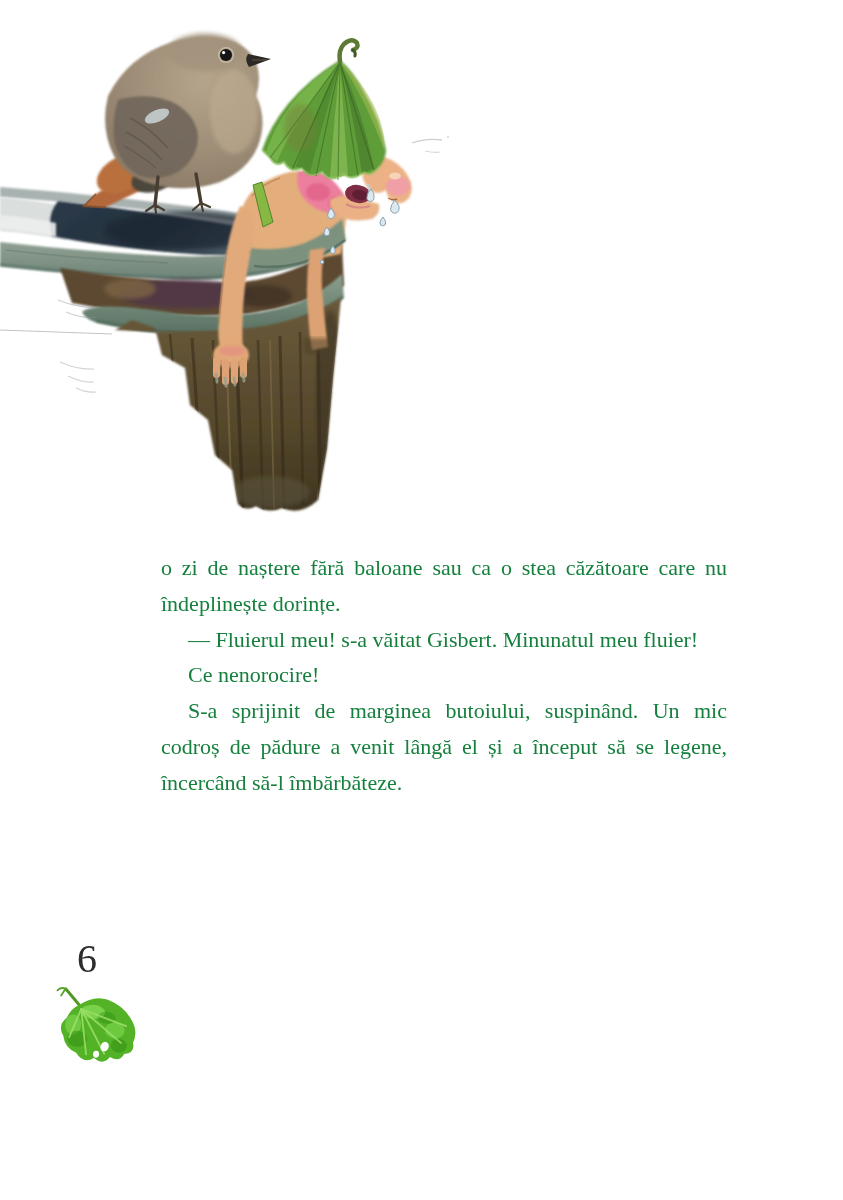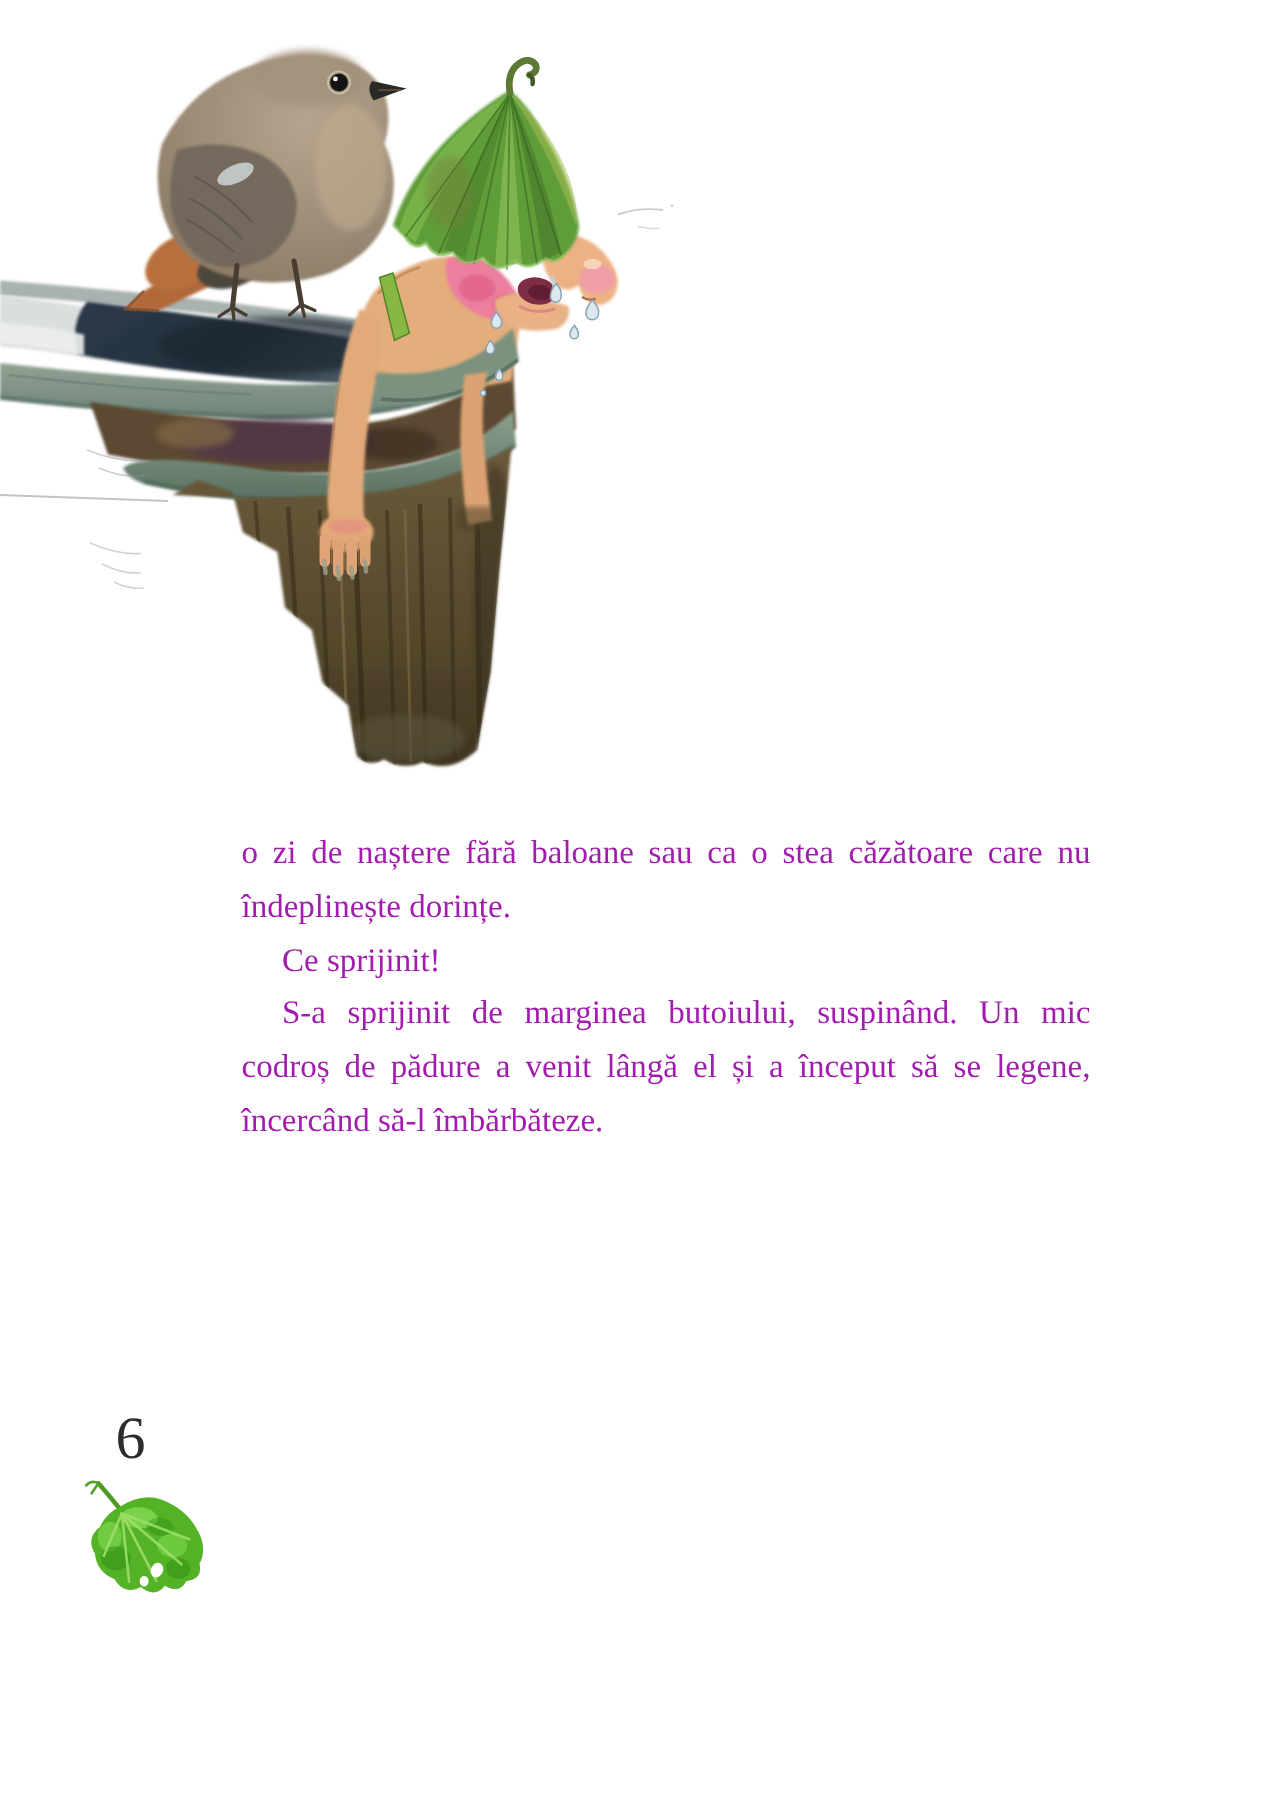--- a/index.html
+++ b/index.html
@@ -1,20 +1,20 @@
 <!DOCTYPE html>
 <html lang="ro"><head>
 <meta charset="utf-8">
 <style>
   html,body{margin:0;padding:0;background:#ffffff;}
   .page{position:relative;width:843px;height:1200px;background:#ffffff;overflow:hidden;
         font-family:"Liberation Serif","DejaVu Serif",serif;}
   .illustration{position:absolute;left:0;top:0;}
   .text-block{position:absolute;left:161px;top:550px;width:566px;
-              font-size:22px;line-height:35.8px;color:#a21caf;
+              font-size:22px;line-height:35.8px;color:#15803d;
               text-align:justify;hyphens:none;}
   .text-block p{margin:0;}
   .text-block p.indent{text-indent:27px;}
   .page-number{position:absolute;left:70px;top:939px;width:34px;
                font-size:40px;line-height:40px;color:#2d2d2d;text-align:center;}
   .leaf-ornament{position:absolute;left:48px;top:984px;}
 </style>
 </head>
 <body>
 
@@ -198,21 +198,22 @@
 
     <g stroke="#a7aeb3" fill="none">
       <path d="M412,143 q14,-5 30,-3" stroke-width="1.3" opacity="0.6"></path>
       <path d="M425,151 q9,2 15,1" stroke-width="1.1" opacity="0.45"></path>
       <circle cx="448" cy="137" r="1" fill="#b3b9bd" stroke="none" opacity="0.6"></circle>
     </g>
   </svg>
 
   <main class="text-block">
     <p class="noindent">o zi de naștere fără baloane sau ca o stea căzătoare care nu îndeplinește dorințe.</p>
-    <p class="indent">Ce sprijinit!</p>
+    <p class="indent">— Fluierul meu! s-a văitat Gisbert. Minunatul meu fluier!</p>
+    <p class="indent">Ce nenorocire!</p>
     <p class="indent">S-a sprijinit de marginea butoiului, suspinând. Un mic codroș de pădure a venit lângă el și a început să se legene, încercând să-l îmbărbăteze.</p>
   </main>
 
   <div class="page-number">6</div>
 
   <svg class="leaf-ornament" width="94" height="86" viewBox="0 0 94 86">
     <g transform="rotate(4 47 43)">
       <path d="M34,27 Q26,18 15,7" fill="none" stroke="#4f9a22" stroke-width="3" stroke-linecap="round"></path>
       <path d="M15,7 q-5,-2 -8,2 M15,7 l-4,7" fill="none" stroke="#57a32a" stroke-width="1.8" stroke-linecap="round"></path>
       <path d="M30,22 Q44,11 58,15 Q74,20 82,32 Q91,44 86,56 Q89,66 78,68 Q74,77 64,72 Q58,81 48,74 Q38,81 30,70 Q18,66 16,54 Q9,44 18,36 Q22,26 30,22 Z" fill="#53b226"></path>

